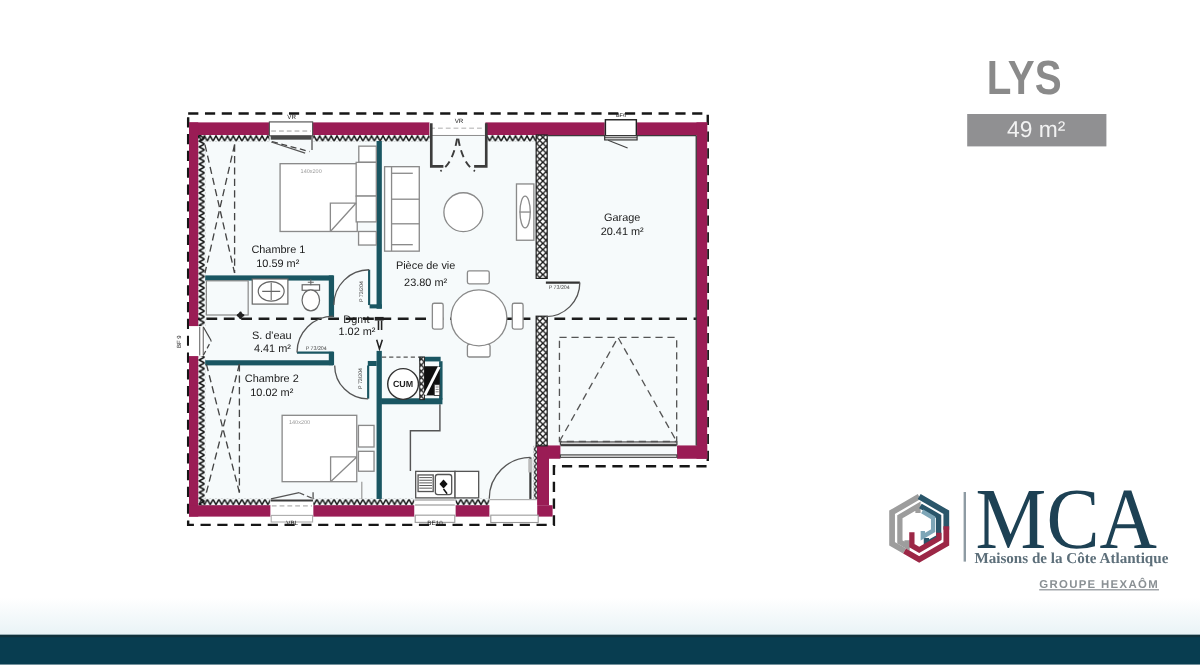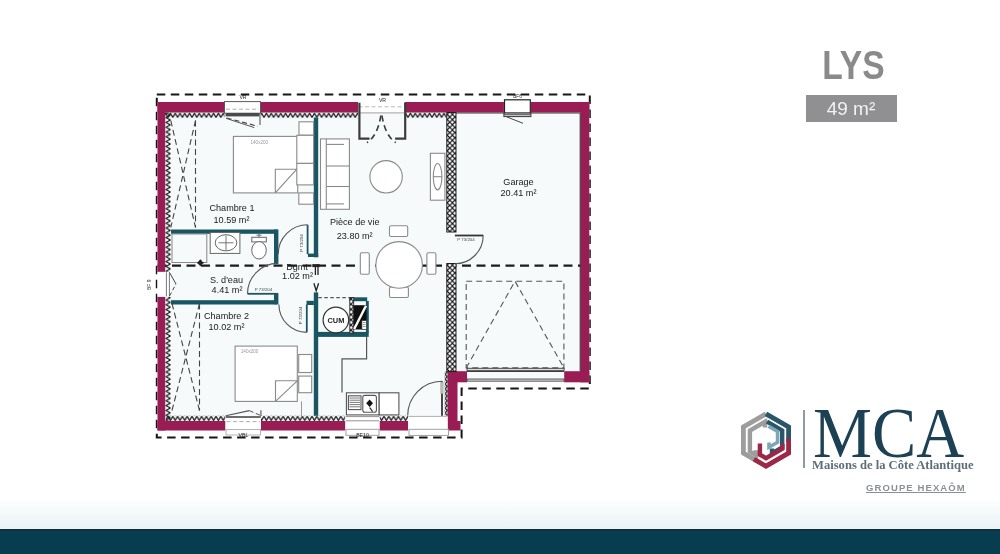--- a/index.html
+++ b/index.html
@@ -342,21 +342,21 @@
 
 <text x="354.7" y="224.5" font-size="9.1" fill="#1a1a1a" text-anchor="middle">Pièce de vie</text>
 <text x="354.7" y="238.6" font-size="9.1" fill="#1a1a1a" text-anchor="middle">23.80 m²</text>
 
 <text x="518.5" y="184.5" font-size="9.1" fill="#1a1a1a" text-anchor="middle">Garage</text>
 <text x="518.5" y="196.2" font-size="9.1" fill="#1a1a1a" text-anchor="middle">20.41 m²</text>
 </svg>
 
 <div class="abs" style="left:770px;top:43px;width:167px;text-align:center;font-size:40px;font-weight:bold;color:#8a8a8a;letter-spacing:0px;transform:scaleX(0.84);">LYS</div>
 
-<div class="abs" style="left:805.5px;top:95px;width:91px;height:27px;background:#909092;color:#f2f2f2;font-size:19px;text-align:center;line-height:27px;">49 m²</div>
+<div class="abs" style="left:805.5px;top:95px;width:116px;height:27px;background:#909092;color:#f2f2f2;font-size:19px;text-align:center;line-height:27px;">49 m²</div>
 
 <svg class="abs" style="left:739px;top:409px" width="54" height="62" viewBox="0 0 54 62">
 <g fill="none" stroke-linejoin="miter" stroke-linecap="butt">
 <path d="M27,4.8 L4.4,17.9 L4.4,44.1 L14.8,50.1" stroke="#9d9d9d" stroke-width="4.8"></path>
 <path d="M26,18.4 L26,12.8 L10.9,21.6 L10.9,42.6 L16.9,46.1 L16.9,41.2" stroke="#9d9d9d" stroke-width="4.4"></path>
 <path d="M27,4.8 L49.6,17.9 L49.6,32.5" stroke="#2a566a" stroke-width="4.8"></path>
 <path d="M28,12.6 L43.2,21.4 L43.2,38.5 L33,44.4 L33,39.4" stroke="#2a566a" stroke-width="4.4"></path>
 <path d="M29.5,17.2 L38.6,22.5 L38.6,33.2 L30,38.2 L30,33.6" stroke="#7ea6b7" stroke-width="3.6"></path>
 <path d="M49.6,29.5 L49.6,44.1 L27,57.2 L14.8,50.2" stroke="#9c2746" stroke-width="4.8"></path>
 <path d="M20.9,34.6 L20.9,45.7 L27,49.2 L43.4,39.7 L43.4,35" stroke="#9c2746" stroke-width="4.4"></path>

